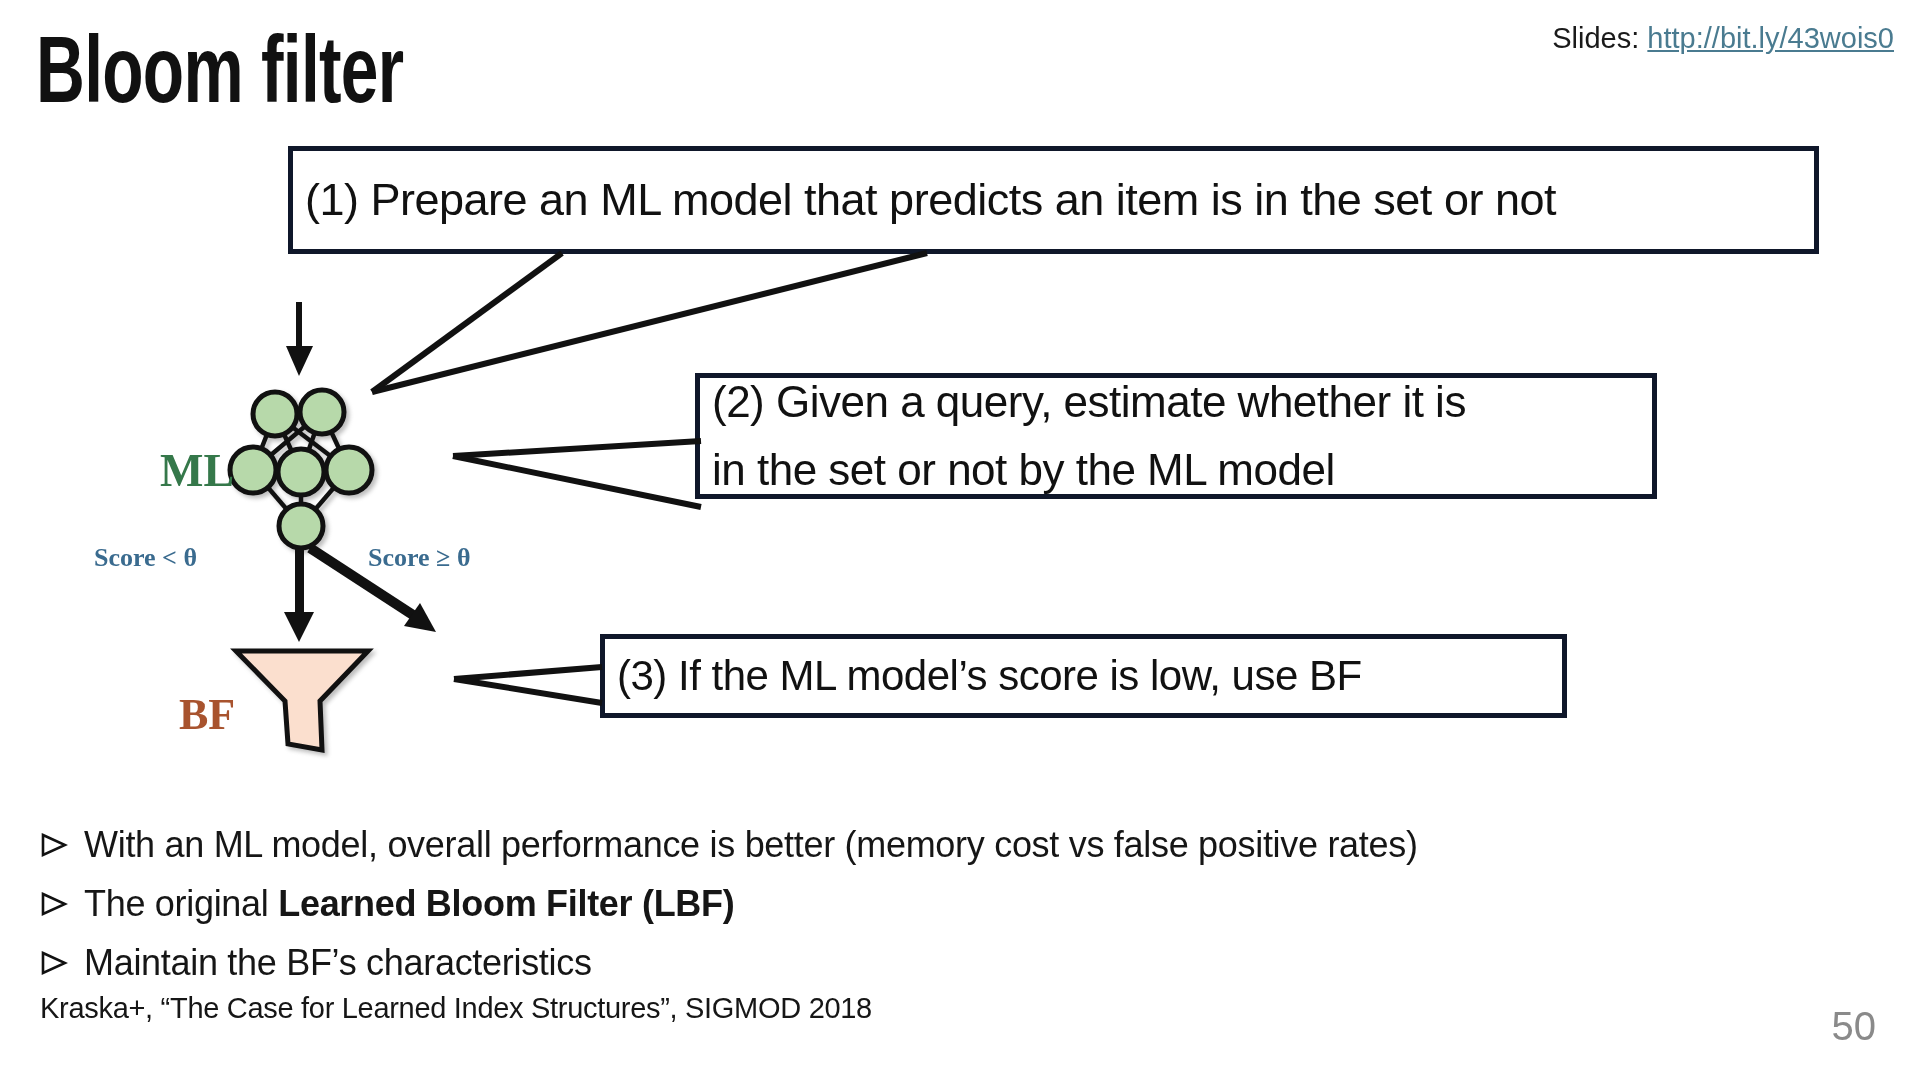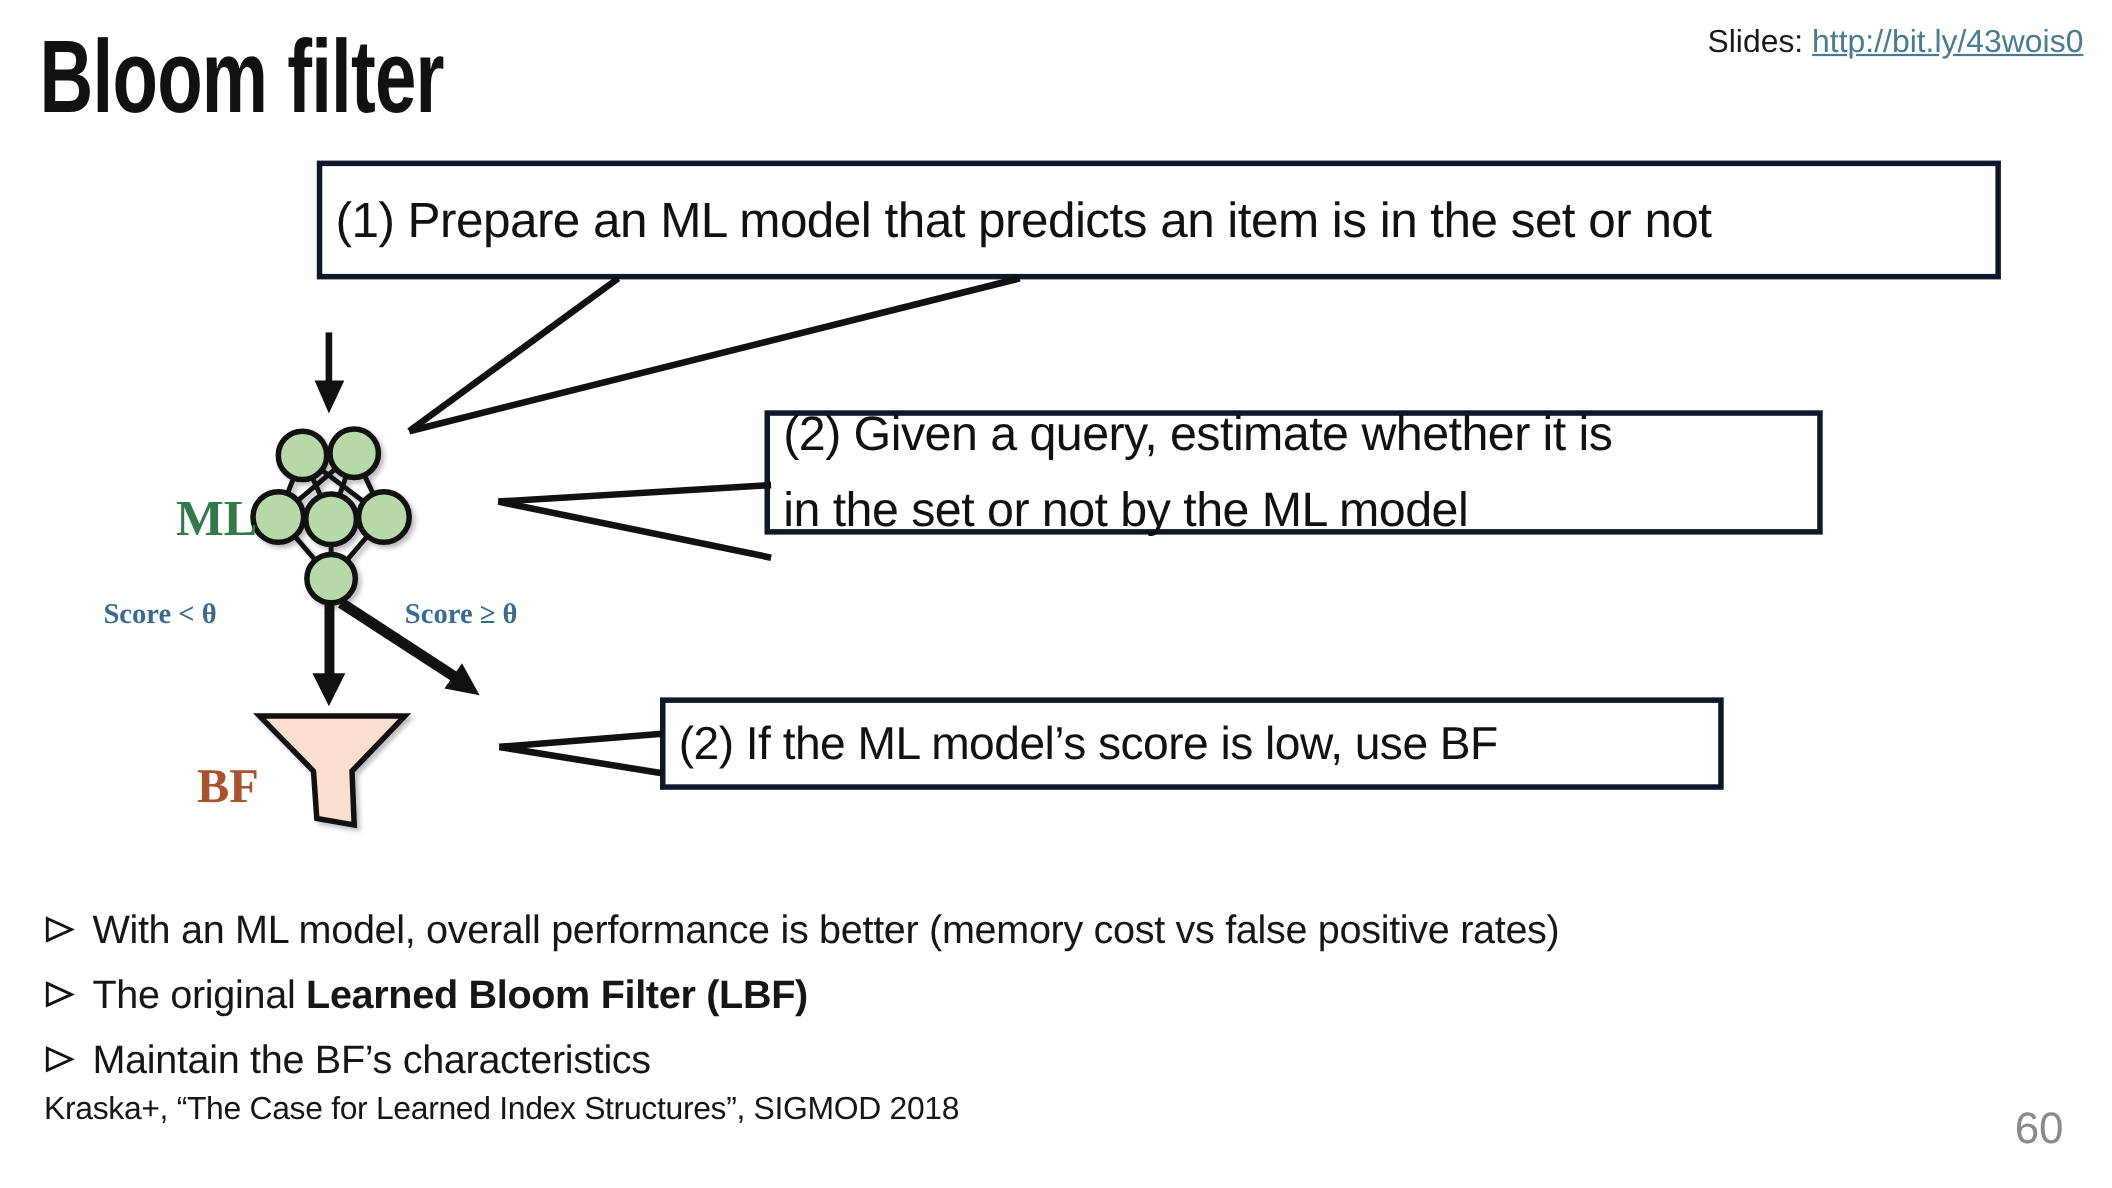--- a/index.html
+++ b/index.html
@@ -18,21 +18,21 @@
   .slides-row .lbl{color:#1a1a1a;}
   .slides-row a{color:#4a7b90;text-decoration:underline;}
   
   .callout{
     border:5px solid #0f172a;background:#fff;box-sizing:border-box;
     font-size:45px;letter-spacing:-0.5px;color:#111;line-height:1.25;
     display:flex;flex-direction:column;justify-content:center;
     padding:4px 12px;
   }
   .box1{left:288px;top:146px;width:1531px;height:108px;}
-  .box2{left:695px;top:373px;width:962px;height:113px;font-size:44px;line-height:1.55;}
+  .box2{left:695px;top:373px;width:962px;height:126px;font-size:44px;line-height:1.55;}
   .box3{left:600px;top:634px;width:967px;height:84px;font-size:42px;}
   
   .ml-label{left:160px;top:444px;font-family:"Liberation Serif",serif;font-weight:bold;
             font-size:46px;color:#35784a;}
   .bf-label{left:179px;top:689px;font-family:"Liberation Serif",serif;font-weight:bold;
             font-size:44px;color:#a8532e;}
   .score{font-family:"Liberation Serif",serif;font-weight:bold;font-size:26px;color:#3a6b8f;
          top:543px;white-space:nowrap;}
   .score-low{left:94px;}
   .score-high{left:368px;}
@@ -117,21 +117,21 @@
   <polygon points="104,83 120,60 136,89" fill="#111"></polygon>
 </svg>
 
 <svg class="abs shadowed" style="left:228px;top:643px;" width="150" height="120" viewBox="0 0 150 120">
   <polygon points="8,8 140,8 92,58 94,107 60,101 57,58" stroke="#111" stroke-width="5" stroke-linejoin="miter" fill="#fbdfce"></polygon>
 </svg>
 
 <div class="abs bf-label">BF</div>
 
 <div class="abs callout box3">
-  <div>(2) If the ML model’s score is low, use BF</div>
+  <div>(3) If the ML model’s score is low, use BF</div>
 </div>
 
 <svg class="abs" style="left:446px;top:655px;" width="160" height="56" viewBox="0 0 160 56">
   <line x1="156" y1="12" x2="8" y2="24" stroke="#111" stroke-width="6"></line>
   <line x1="156" y1="48" x2="8" y2="24" stroke="#111" stroke-width="6"></line>
 </svg>
 
 <ul class="abs bullets">
   <li>
     <svg class="bullet-marker" width="28" height="28" viewBox="0 0 28 28">
@@ -147,13 +147,13 @@
   </li>
   <li>
     <svg class="bullet-marker" width="28" height="28" viewBox="0 0 28 28">
       <polygon points="3,4 25,14 3,24" fill="#ffffff" stroke="#111" stroke-width="2.6"></polygon>
     </svg>
     <span>Maintain the BF’s characteristics</span>
   </li>
 </ul>
 
 <div class="abs citation">Kraska+, “The Case for Learned Index Structures”, SIGMOD 2018</div>
-<div class="abs page-number">60</div>
+<div class="abs page-number">50</div>
 
 </body></html>

